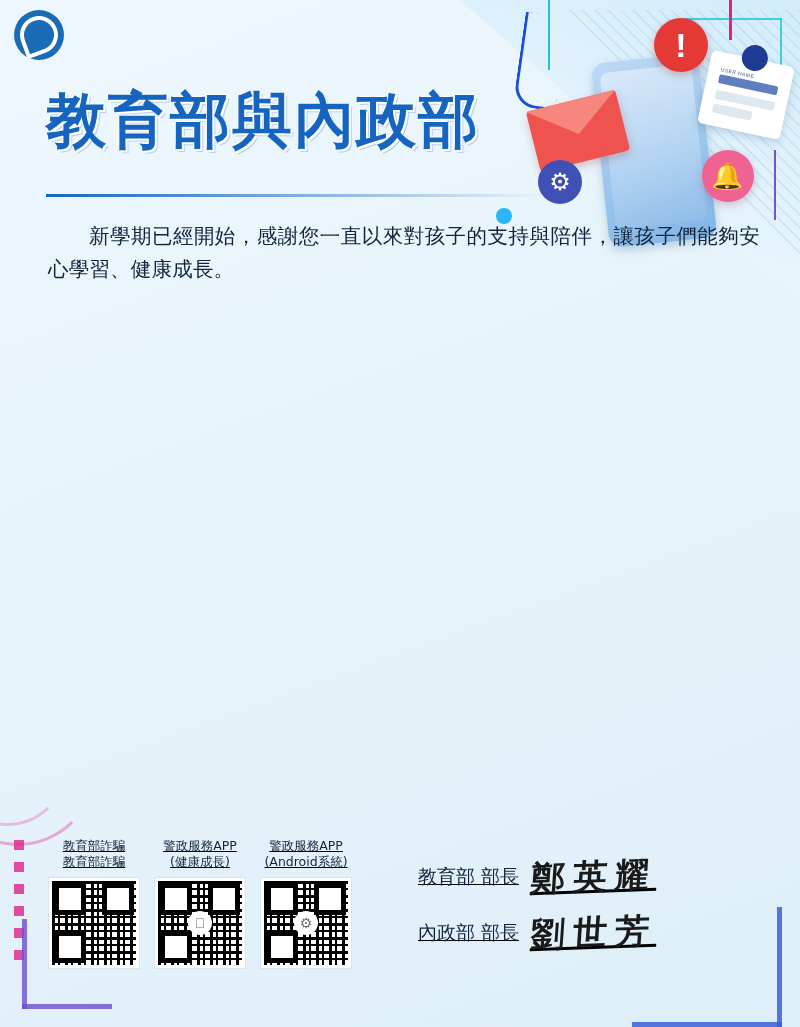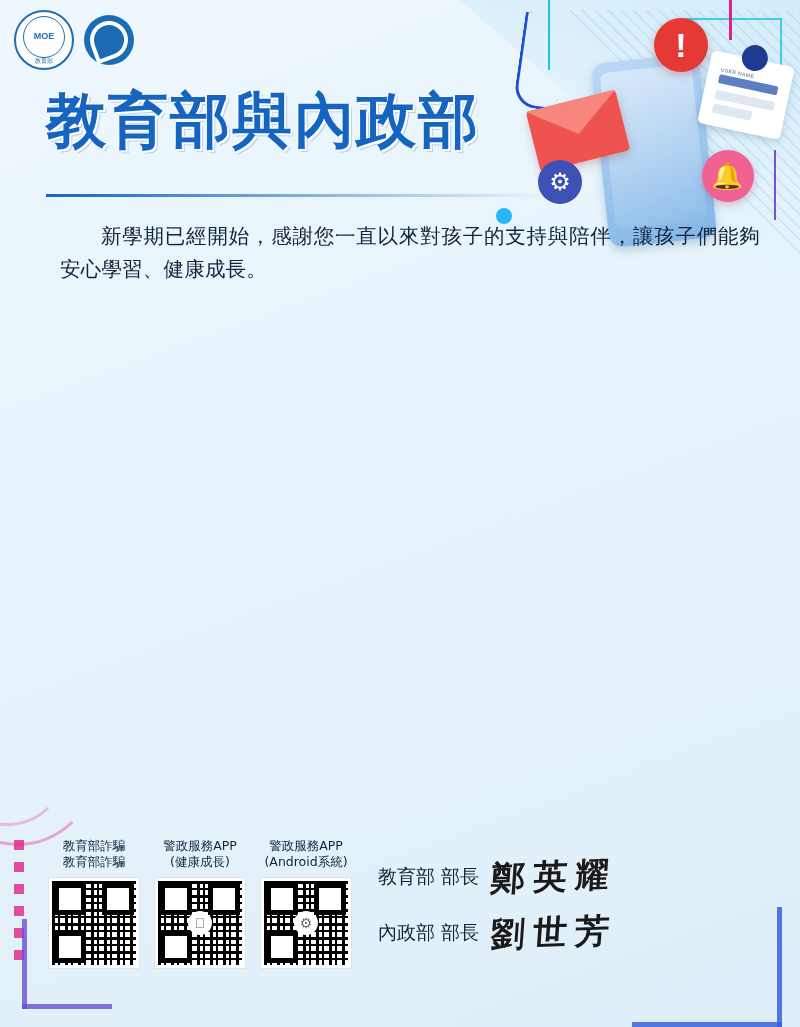--- a/index.html
+++ b/index.html
@@ -251,29 +251,30 @@
     position: absolute;
     left: 48px; top: 220px;
     width: 712px;
     color: #10243d;
     font-family: "DejaVu Sans", sans-serif;
     font-size: 20.5px;
     line-height: 1.62;
     letter-spacing: .2px;
   }
   .salutation { margin: 0 0 16px 0; }
-  .para { margin: 0 0 14px 12px; text-indent: 2em; text-align: justify; }
+  .para { margin: 0 0 14px 0; text-indent: 2em; text-align: justify; }
 
   
   .footer {
     position: absolute;
     left: 48px; bottom: 58px;
     width: 712px;
     display: flex;
     align-items: flex-start;
+    text-decoration: underline;
   }
   .qr-group {
     display: flex;
     gap: 14px;
   }
   .qr-item {
     width: 92px;
     text-align: center;
   }
   .qr-caption {
@@ -327,20 +328,21 @@
   .sig-row {
     display: flex;
     align-items: center;
     margin-bottom: 10px;
   }
   .sig-label {
     font-family: "DejaVu Sans", sans-serif;
     font-size: 19px;
     color: #10243d;
     white-space: nowrap;
+    margin-left: 40px;
   }
   .sig-name {
     font-family: "DejaVu Serif", serif;
     font-size: 34px;
     color: #1a1a1a;
     margin-left: 12px;
     letter-spacing: 8px;
     transform: skewX(-6deg) rotate(-2deg);
     font-weight: bold;
   }
@@ -375,24 +377,20 @@
       <div class="bar b1"></div>
       <div class="bar b2"></div>
       <div class="bar b3"></div>
     </div>
     <div class="bell">🔔</div>
     <div class="gear">⚙</div>
     <div class="dot-blue-sm"></div>
   </div>
 
   <div class="logos">
-    <div class="logo-moe">
-      <div class="ring">MOE</div>
-      <div>教育部</div>
-    </div>
     <div class="logo-moi">
       <div class="inner"></div>
     </div>
   </div>
 
   <div class="title-wrap">
     <div class="title-line">教育部與內政部</div>
     <div class="title-underline"></div>
   </div>
 

